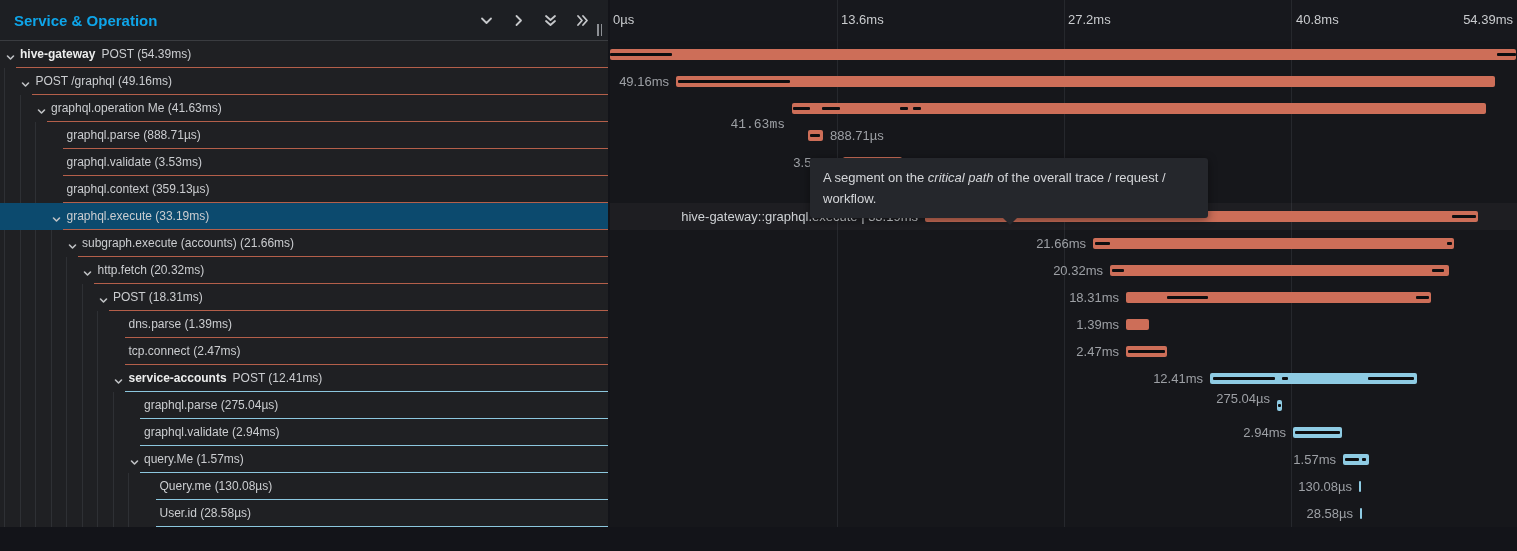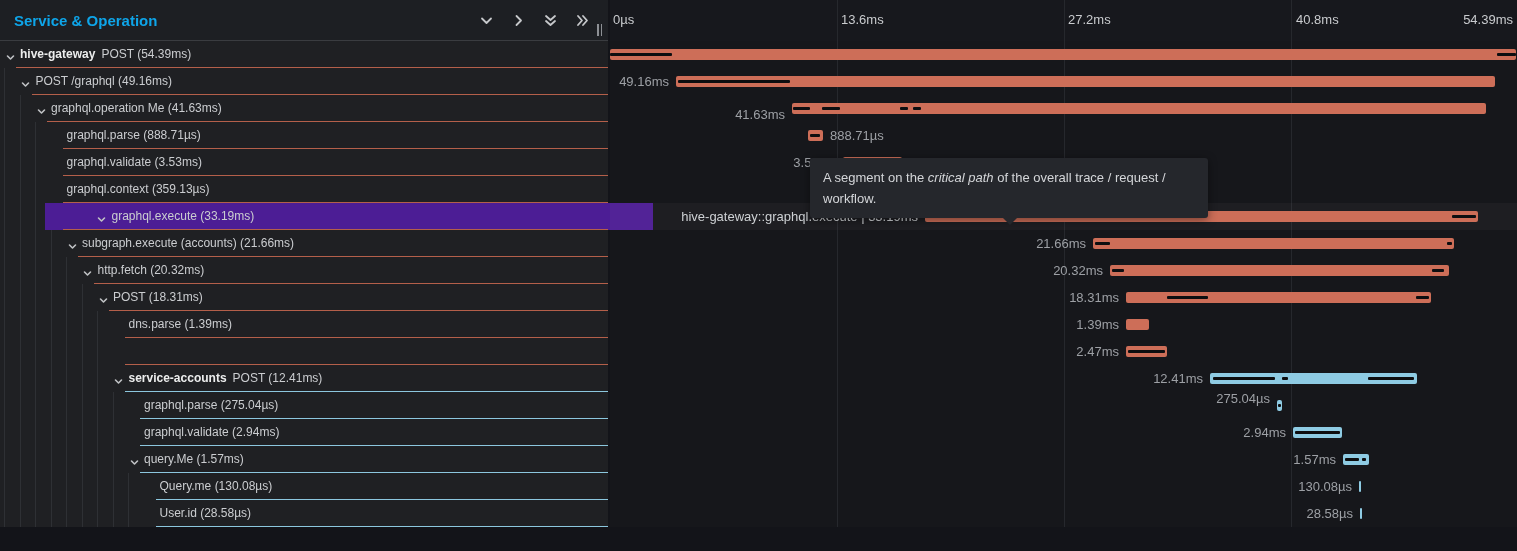--- a/index.html
+++ b/index.html
@@ -11,21 +11,21 @@
                border-bottom:1px solid #3a3c40;display:flex;align-items:center;}
   .left-title{font-size:15px;font-weight:600;color:#0ea5e9;margin-left:14px;flex:0 0 auto;}
   .header-icons{position:absolute;right:18px;top:0;height:40px;display:flex;align-items:center;gap:17px;}
   .hicon{width:15px;height:15px;cursor:pointer;display:block;}
   .hicon svg{display:block;}
   .grip{position:absolute;left:597px;top:24px;width:7px;height:12px;display:flex;gap:2px;cursor:col-resize;}
   .grip span{display:block;width:1.5px;height:12px;background:#8d9095;}
 
   .tree{position:absolute;left:0;top:41px;width:608px;height:486px;background:#1f2023;}
   .t-row{position:absolute;left:0;width:608px;height:27px;cursor:pointer;}
-  .t-row.selected{background:#4c1d95;margin-left:45px;}
+  .t-row.selected{background:#0c4a6e;}
   .t-sep{position:absolute;height:1px;right:0;}
   .t-guide{position:absolute;width:1px;background:#2e3034;}
   .t-chevron{position:absolute;top:8px;width:11px;height:11px;}
   .t-label{position:absolute;top:0;height:27px;line-height:27px;font-size:12px;color:#cbcdd0;white-space:nowrap;}
   .t-label b{color:#eceded;font-weight:700;margin-right:6px;}
 
   
   .right-header{position:absolute;left:610px;top:0;width:907px;height:41px;background:#17181d;}
   .right-body{position:absolute;left:610px;top:41px;width:907px;height:486px;background:#16171b;}
   .gridline{position:absolute;top:0;width:1px;height:527px;background:#26282d;}
@@ -164,20 +164,23 @@
             <polyline points="2.5,4 5.5,7 8.5,4"></polyline>
           </svg></span>
         <div class="t-label" style="left: 113px;">POST (18.31ms)</div>
       </div>
       <div class="t-sep" style="top: 269px; left: 109px; background: rgb(180, 95, 74);"></div>
       <div class="t-guide" style="left: 97px; top: 270px; height: 216px;"></div>
       <div class="t-row" style="top: 270px;">
         <div class="t-label" style="left: 128.5px;">dns.parse (1.39ms)</div>
       </div>
       <div class="t-sep" style="top: 296px; left: 124.5px; background: rgb(180, 95, 74);"></div>
+      <div class="t-row" style="top: 297px;">
+        <div class="t-label" style="left: 128.5px;">tcp.connect (2.47ms)</div>
+      </div>
       <div class="t-sep" style="top: 323px; left: 124.5px; background: rgb(180, 95, 74);"></div>
       <div class="t-row" style="top: 324px;">
         <span class="t-chevron" style="left: 113px;"><svg width="11" height="11" viewBox="0 0 11 11" fill="none" stroke="#c0c2c5" stroke-width="1.6" stroke-linecap="round" stroke-linejoin="round">
             <polyline points="2.5,4 5.5,7 8.5,4"></polyline>
           </svg></span>
         <div class="t-label" style="left: 128.5px;"><b>service-accounts</b>POST (12.41ms)</div>
       </div>
       <div class="t-sep" style="top: 350px; left: 124.5px; background: rgb(140, 199, 222);"></div>
       <div class="t-guide" style="left: 112.5px; top: 351px; height: 135px;"></div>
       <div class="t-row" style="top: 351px;">
@@ -208,21 +211,21 @@
 
   <div class="bars-layer" id="bars">
       <div class="bar" style="left: 610px; top: 8px; width: 906px; background: rgb(205, 110, 88);">
         <div class="seg" style="left: 0px; width: 62px; background: rgb(13, 14, 16);"></div>
         <div class="seg" style="left: 887px; width: 19px; background: rgb(13, 14, 16);"></div>
       </div>
       <div class="d-label" style="top: 27px; right: 848px;">49.16ms</div>
       <div class="bar" style="left: 676px; top: 35px; width: 819px; background: rgb(205, 110, 88);">
         <div class="seg" style="left: 2px; width: 112px; background: rgb(13, 14, 16);"></div>
       </div>
-      <div class="d-label" style="top: 60px; right: 732px;">41.63ms</div>
+      <div class="d-label" style="top: 70px; right: 732px; font-family: Liberation Mono, monospace;">41.63ms</div>
       <div class="bar" style="left: 792px; top: 62px; width: 694px; background: rgb(205, 110, 88);">
         <div class="seg" style="left: 1px; width: 17px; background: rgb(13, 14, 16);"></div>
         <div class="seg" style="left: 30px; width: 18px; background: rgb(13, 14, 16);"></div>
         <div class="seg" style="left: 108px; width: 8px; background: rgb(13, 14, 16);"></div>
         <div class="seg" style="left: 121px; width: 8px; background: rgb(13, 14, 16);"></div>
       </div>
       <div class="d-label" style="top: 81px; left: 830px;">888.71µs</div>
       <div class="bar" style="left: 808px; top: 89px; width: 15px; background: rgb(205, 110, 88);">
         <div class="seg" style="left: 2px; width: 10px; background: rgb(13, 14, 16);"></div>
       </div>

